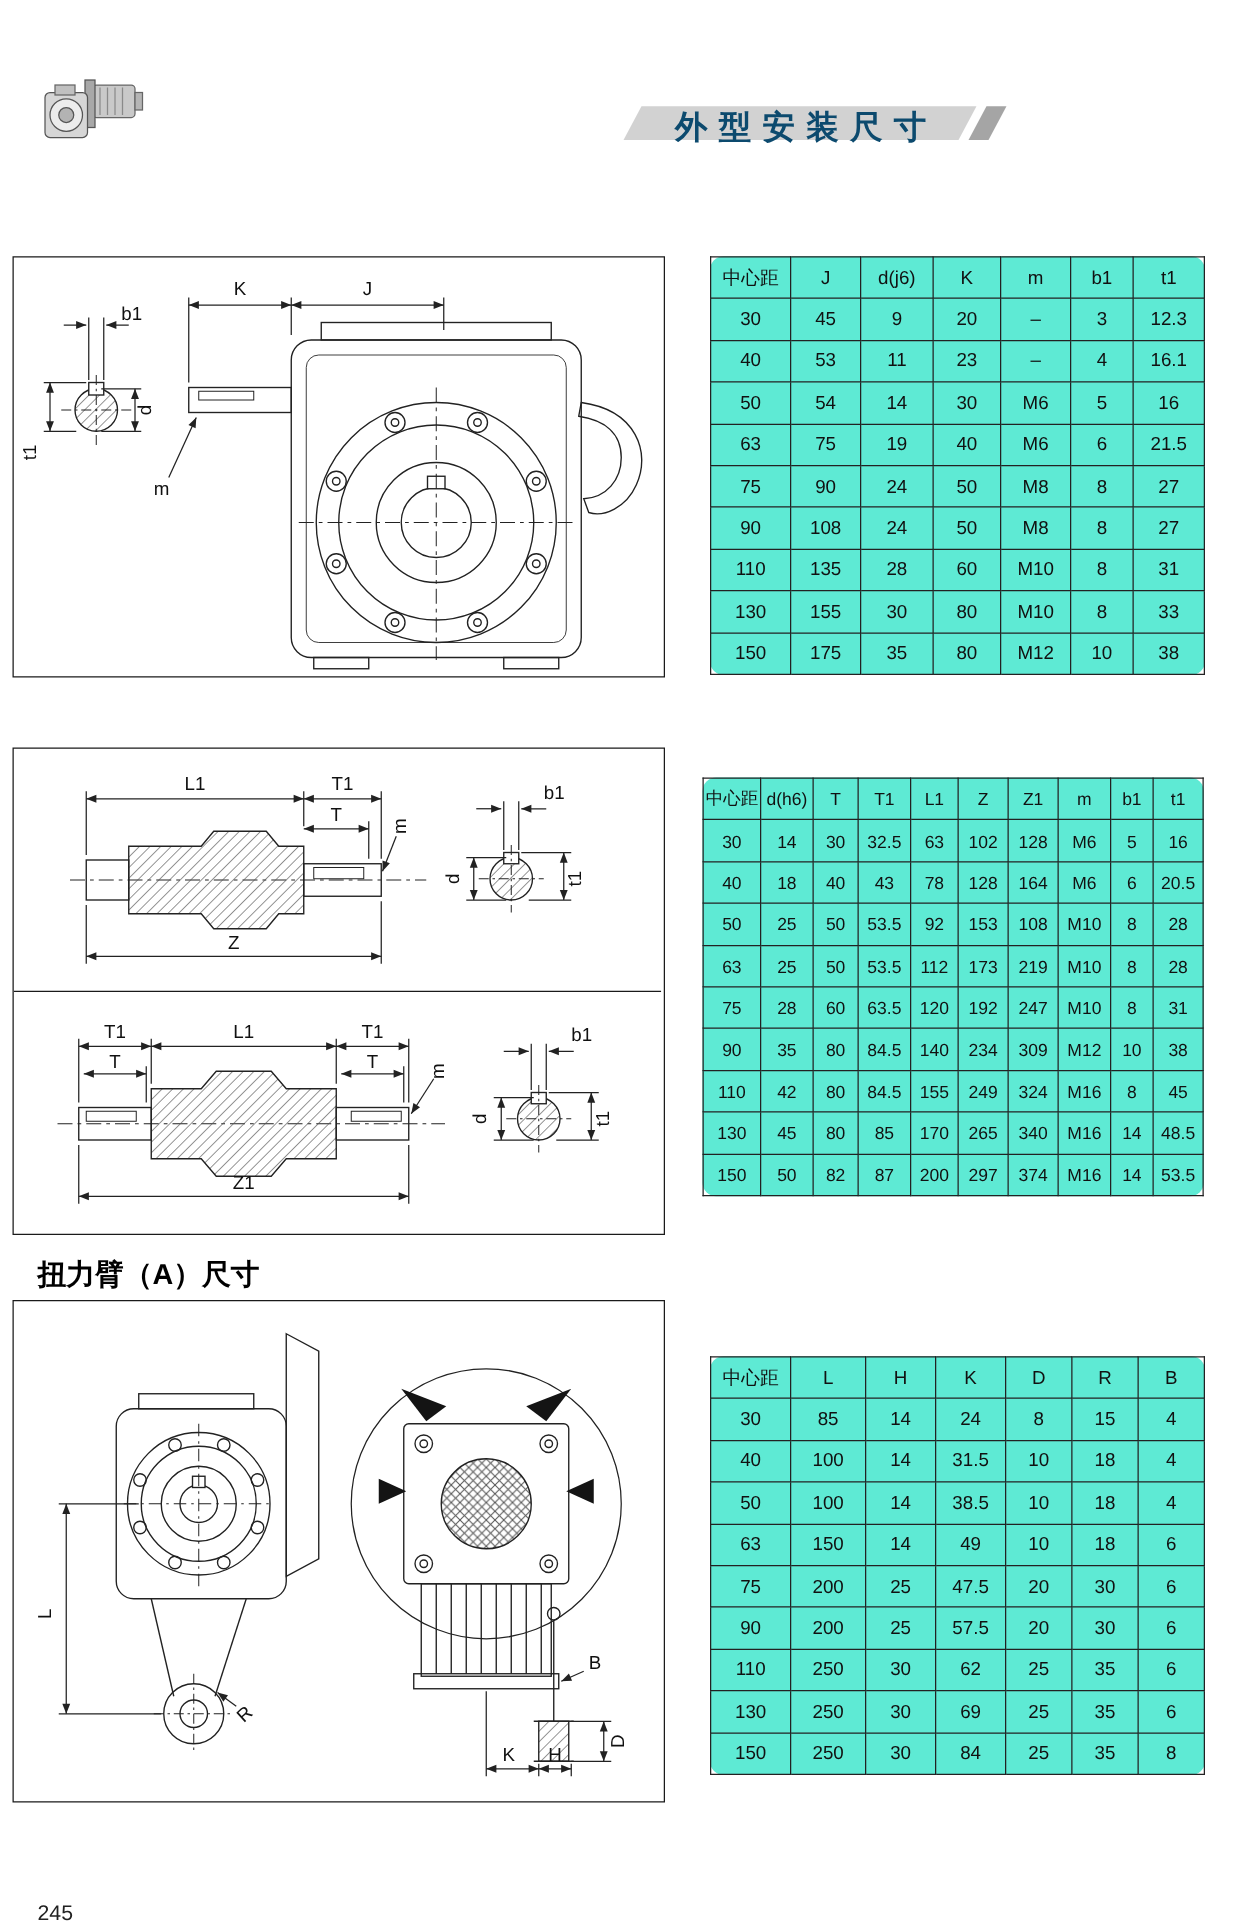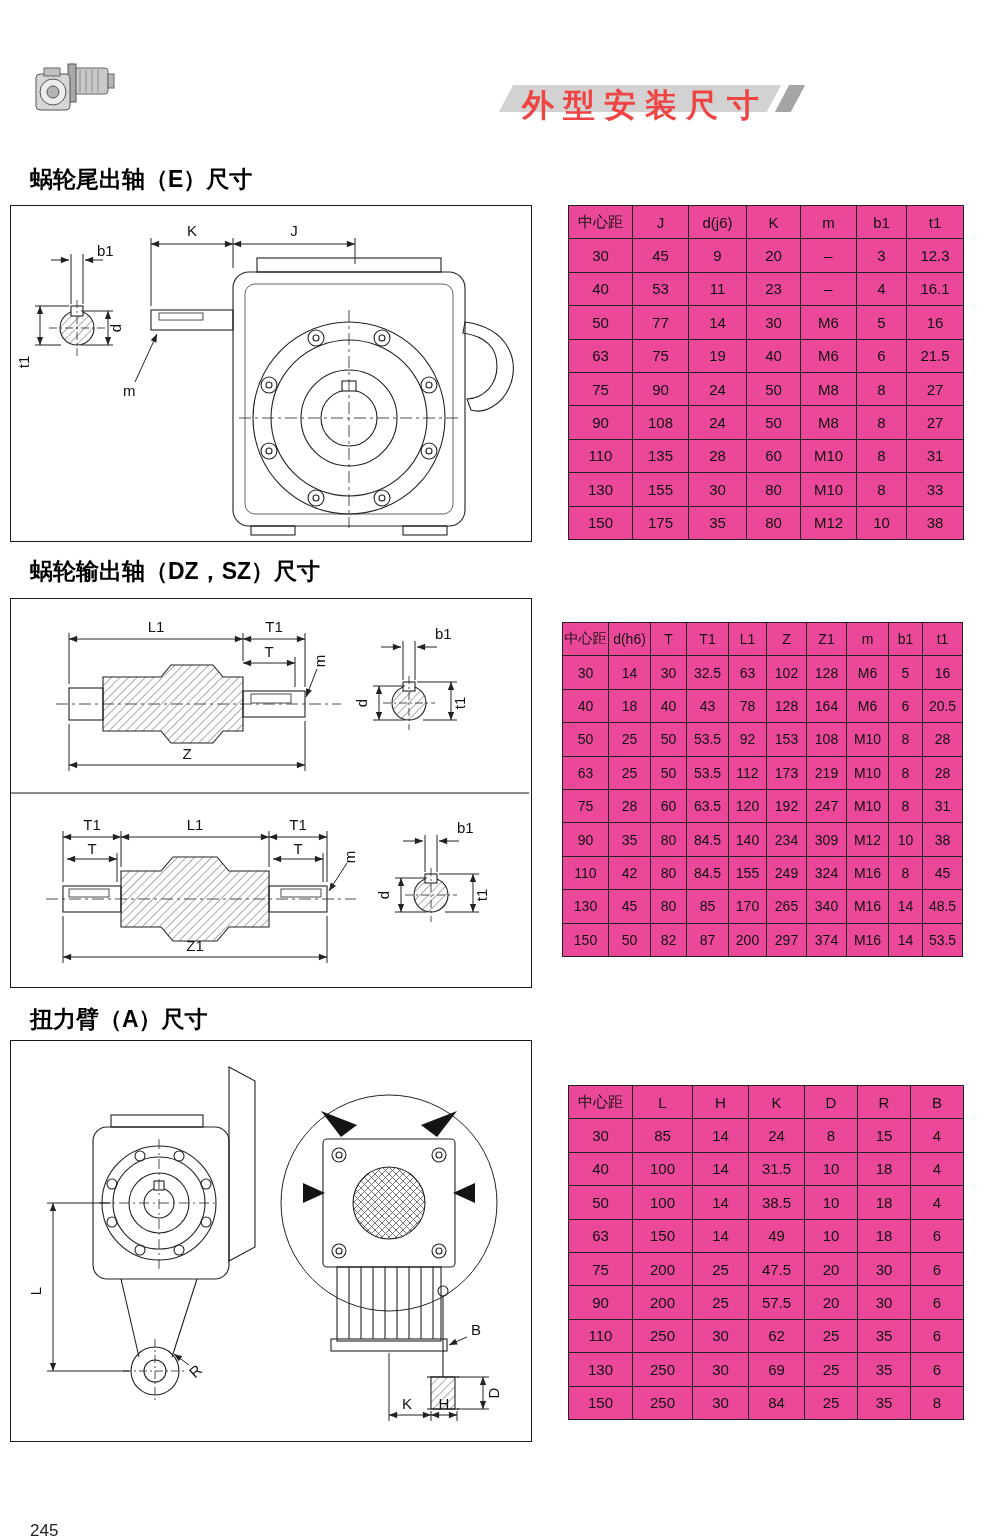--- a/index.html
+++ b/index.html
@@ -5,29 +5,29 @@
   html,body{margin:0;padding:0;background:#fff;}
   .page{position:relative;width:990px;height:1539px;background:#fff;overflow:hidden;
         font-family:"Liberation Sans",sans-serif;color:#111;}
   .abs{position:absolute;}
   
   .banner-band{position:absolute;left:506px;top:85px;width:268px;height:27px;
                background:#d2d2d2;transform:skewX(-28deg);}
   .banner-tail{position:absolute;left:782px;top:85px;width:16px;height:27px;
                background:#a5a5a5;transform:skewX(-28deg);}
   .banner-title{position:absolute;left:512px;top:84px;width:266px;text-align:center;
-                font-size:32px;font-weight:700;letter-spacing:9px;color:#ef4444;}
+                font-size:26px;font-weight:700;letter-spacing:9px;color:#0c4a6e;}
   
   .sec-head{position:absolute;left:30px;font-size:23px;font-weight:700;color:#000;}
   
   .draw-box{position:absolute;left:10px;border:1px solid #1a1a1a;background:#fff;}
   .draw-box svg{display:block;}
   .lbl text{font:15px "Liberation Sans",sans-serif;fill:#111;}
   
-  .dim-table{position:absolute;border-collapse:collapse;table-layout:fixed;background:#ec4899;}
+  .dim-table{position:absolute;border-collapse:collapse;table-layout:fixed;background:#5eead4;border-radius:11px;}
   .dim-table th,.dim-table td{border:1px solid #222;font-weight:400;text-align:center;
       vertical-align:middle;padding:0;height:32.4px;font-size:15px;color:#111;}
   .t2 th,.t2 td{font-size:14px;}
   .page-number{position:absolute;left:30px;top:1482px;font-size:17px;color:#222;margin-top:39px;}
 </style>
 </head>
 <body>
 
 <div class="page">
 
@@ -44,21 +44,20 @@
       <rect x="14" y="16" width="16" height="8" fill="#c0c0c0" stroke="#666"></rect>
       <circle cx="23" cy="40" r="13" fill="#ececec" stroke="#555"></circle>
       <circle cx="23" cy="40" r="6" fill="#b3b3b3" stroke="#555"></circle>
     </svg>
   </div>
 
   <div class="banner-band"></div>
   <div class="banner-tail"></div>
   <div class="banner-title">外型安装尺寸</div>
 
-  <div class="sec-head" style="top:164px;">蜗轮尾出轴（E）尺寸</div>
 
   <div class="draw-box" style="top:205px;width:520px;height:335px;">
     <svg width="518" height="333" viewBox="0 0 518 333">
       <defs>
         <marker id="ar1" viewBox="0 0 10 10" refX="9.5" refY="5" markerWidth="9" markerHeight="9" orient="auto-start-reverse">
           <path d="M0.5,1.5 L9.5,5 L0.5,8.5 z" fill="#222"></path>
         </marker>
         <pattern id="ht1" width="6" height="6" patternUnits="userSpaceOnUse" patternTransform="rotate(45)">
           <line x1="0" y1="0" x2="0" y2="6" stroke="#555" stroke-width="1"></line>
         </pattern>
@@ -164,21 +163,21 @@
           <td>40</td>
           <td>53</td>
           <td>11</td>
           <td>23</td>
           <td>–</td>
           <td>4</td>
           <td>16.1</td>
         </tr>
         <tr>
           <td>50</td>
-          <td>77</td>
+          <td>54</td>
           <td>14</td>
           <td>30</td>
           <td>M6</td>
           <td>5</td>
           <td>16</td>
         </tr>
         <tr>
           <td>63</td>
           <td>75</td>
           <td>19</td>
@@ -228,21 +227,20 @@
           <td>175</td>
           <td>35</td>
           <td>80</td>
           <td>M12</td>
           <td>10</td>
           <td>38</td>
         </tr>
       </tbody>
     </table>
 
-  <div class="sec-head" style="top:556px;">蜗轮输出轴（DZ，SZ）尺寸</div>
 
   <div class="draw-box" style="top:598px;width:520px;height:388px;">
     <svg width="518" height="386" viewBox="0 0 518 386">
       <defs>
         <marker id="ar2" viewBox="0 0 10 10" refX="9.5" refY="5" markerWidth="9" markerHeight="9" orient="auto-start-reverse">
           <path d="M0.5,1.5 L9.5,5 L0.5,8.5 z" fill="#222"></path>
         </marker>
         <pattern id="ht2" width="6" height="6" patternUnits="userSpaceOnUse" patternTransform="rotate(45)">
           <line x1="0" y1="0" x2="0" y2="6" stroke="#555" stroke-width="1"></line>
         </pattern>

